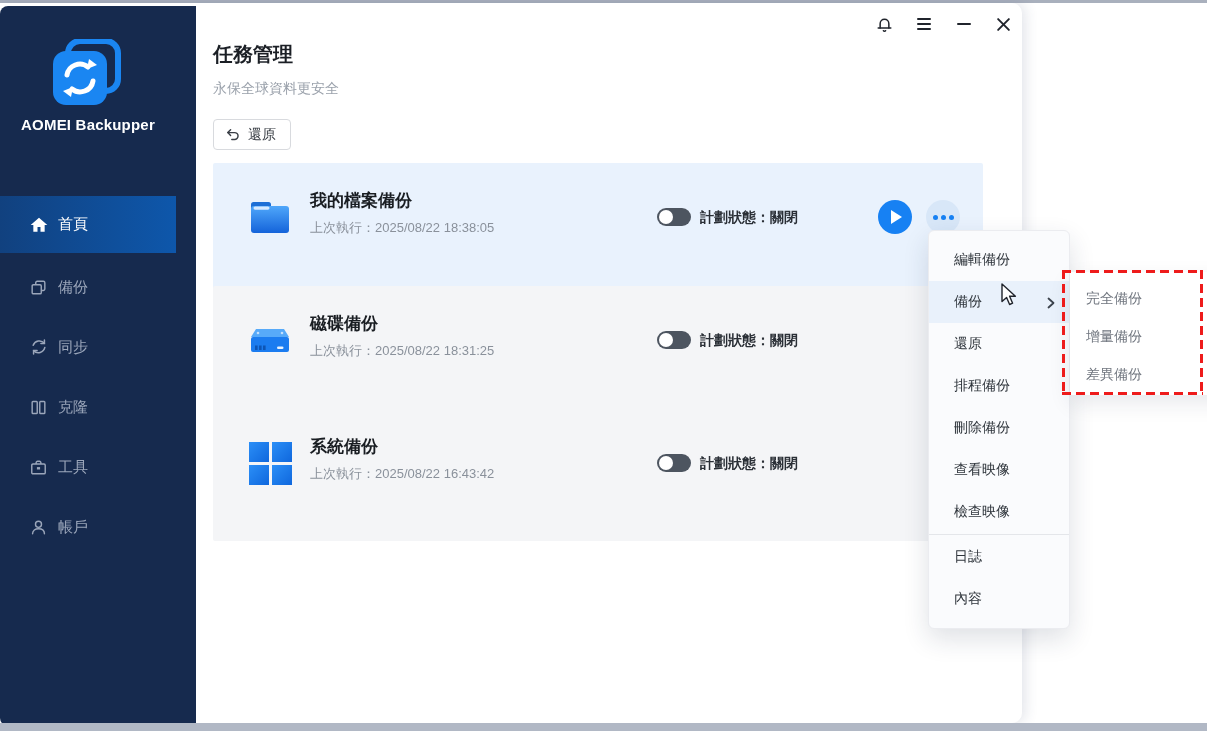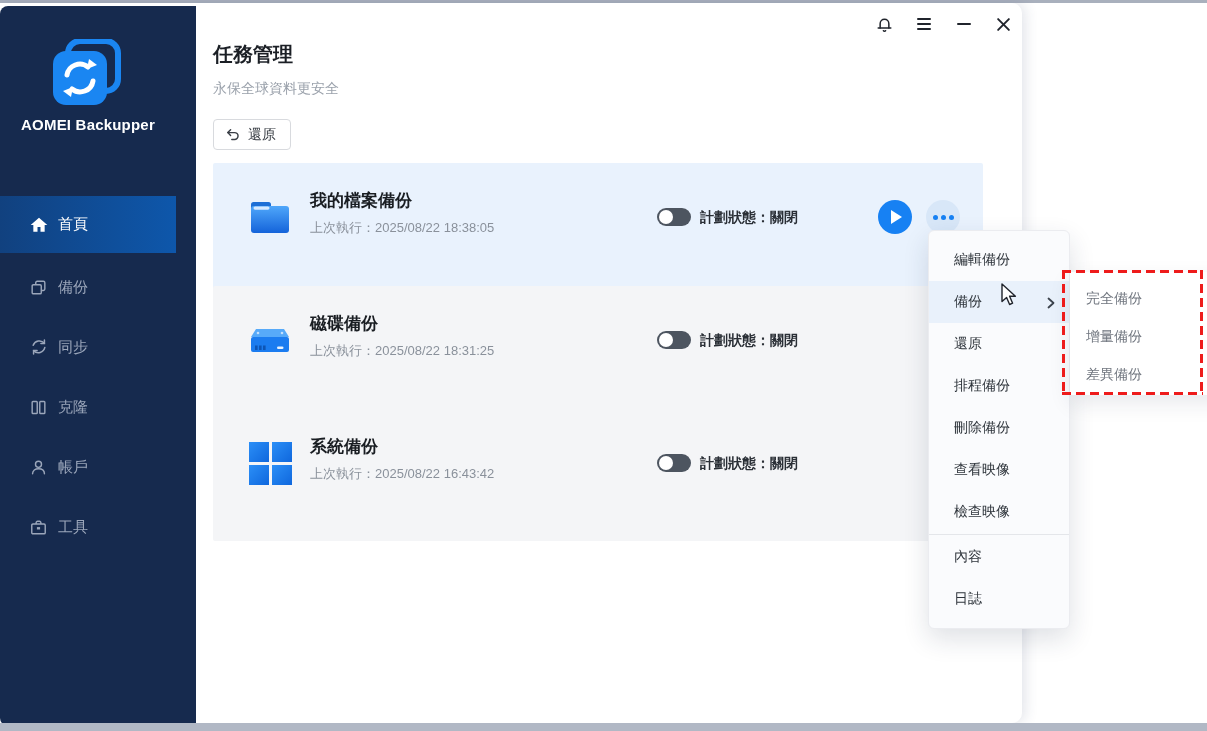--- a/index.html
+++ b/index.html
@@ -137,36 +137,36 @@
           <span class="ni">
             <svg viewBox="0 0 24 24" width="19" height="19" fill="none" stroke="currentColor" stroke-width="1.8">
                 <rect x="4" y="4.5" width="6.4" height="15" rx="1"></rect>
                 <rect x="13.6" y="4.5" width="6.4" height="15" rx="1"></rect>
               </svg>
           </span>
           <span class="nl">克隆</span>
         </div>
         <div class="nav-item">
           <span class="ni">
-            <svg viewBox="0 0 24 24" width="19" height="19" fill="none" stroke="currentColor" stroke-width="1.8" stroke-linecap="round">
-                <circle cx="12" cy="8" r="3.8"></circle>
-                <path d="M4.5 20 c0-4.2 3.4-6.4 7.5-6.4 s7.5 2.2 7.5 6.4"></path>
-              </svg>
-          </span>
-          <span class="nl">帳戶</span>
-        </div>
-        <div class="nav-item">
-          <span class="ni">
             <svg viewBox="0 0 24 24" width="19" height="19" fill="none" stroke="currentColor" stroke-width="1.8">
                 <rect x="3.5" y="7.5" width="17" height="12.5" rx="1.5"></rect>
                 <path d="M9 7.5 V6 a1.8 1.8 0 0 1 1.8-1.8 h2.4 A1.8 1.8 0 0 1 15 6 v1.5"></path>
                 <rect x="10" y="11.5" width="4" height="3" fill="currentColor" stroke="none"></rect>
               </svg>
           </span>
           <span class="nl">工具</span>
+        </div>
+        <div class="nav-item">
+          <span class="ni">
+            <svg viewBox="0 0 24 24" width="19" height="19" fill="none" stroke="currentColor" stroke-width="1.8" stroke-linecap="round">
+                <circle cx="12" cy="8" r="3.8"></circle>
+                <path d="M4.5 20 c0-4.2 3.4-6.4 7.5-6.4 s7.5 2.2 7.5 6.4"></path>
+              </svg>
+          </span>
+          <span class="nl">帳戶</span>
         </div>
       </nav>
     </aside>
 
     <div class="tb" style="left:871px; top:8px; width:26px; height:26px;">
       <svg width="19" height="19" viewBox="0 0 24 24" fill="none" stroke="#20242c" stroke-width="1.9" stroke-linecap="round">
           <path d="M6.5 16.5 V11 a5.5 5.5 0 0 1 11 0 v5.5"></path>
           <line x1="4" y1="16.5" x2="20" y2="16.5"></line>
           <path d="M10.6 19.8 a1.6 1.6 0 0 0 2.8 0"></path>
         </svg>
@@ -287,24 +287,24 @@
         <span>刪除備份</span>
       </div>
     <div class="menu-item">
         <span>查看映像</span>
       </div>
     <div class="menu-item">
         <span>檢查映像</span>
       </div>
     <div class="menu-div"></div>
     <div class="menu-item">
+        <span>日誌</span>
+      </div>
+    <div class="menu-item">
         <span>內容</span>
-      </div>
-    <div class="menu-item">
-        <span>日誌</span>
       </div>
   </div>
 
   <div class="submenu">
     <div class="submenu-item">
         <span>完全備份</span>
       </div>
     <div class="submenu-item">
         <span>增量備份</span>
       </div>

